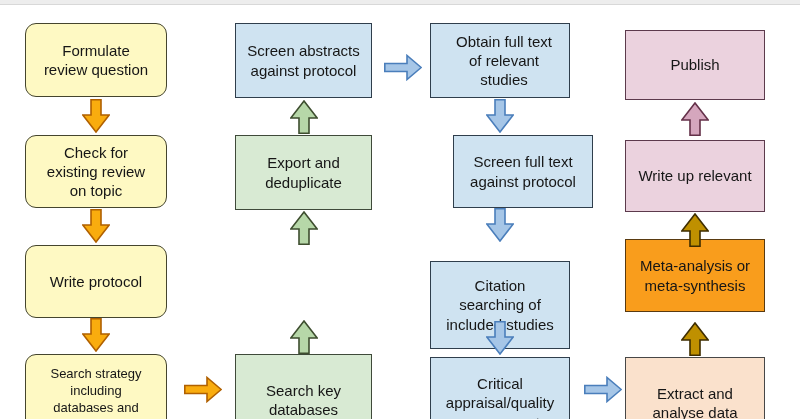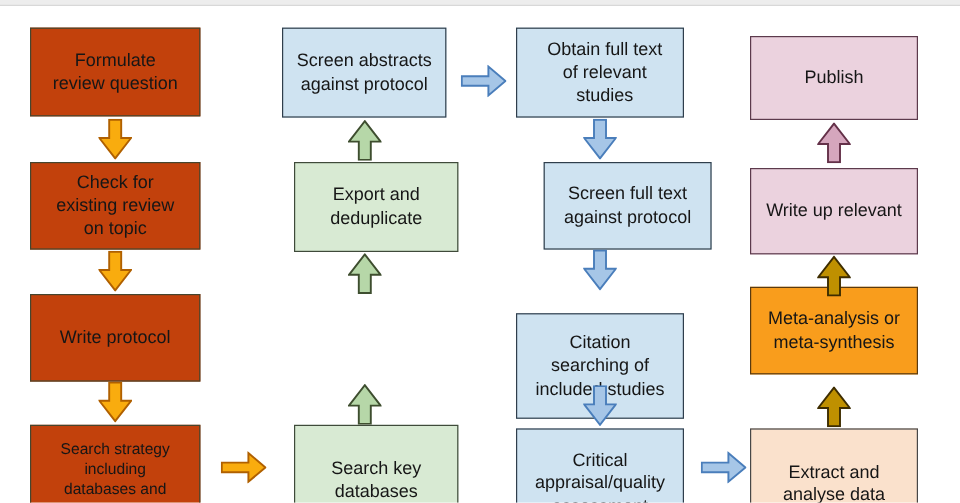--- a/index.html
+++ b/index.html
@@ -13,22 +13,22 @@
     background:#ededed; border-bottom:1px solid #d8d8d8; box-sizing:border-box;
   }
   .box {
     position:absolute; box-sizing:border-box;
     display:flex; align-items:center; justify-content:center;
     text-align:center; white-space:pre-line;
     font-size:15px; line-height:1.28; color:#161616;
     border:1.6px solid #434343; padding:2px 4px;
   }
   .small { font-size:13px; line-height:1.3; }
-  .yellow { background:#c2410c; border-color:#45452e; }
-  .green  { background:#d8ead3; border-color:#3f4a3a;margin-left:10px; }
+  .yellow { background:#fef9c3; border-color:#45452e;border-radius:11px; }
+  .green  { background:#d8ead3; border-color:#3f4a3a; }
   .blue   { background:#cfe3f1; border-color:#2f3e4c; }
   .pink   { background:#ebd2de; border-color:#5c3a4c; }
   .orange { background:#f99d1c; border-color:#593a10; }
   .peach  { background:#fae1cc; border-color:#474747; }
   .arrow { position:absolute; }
   .arrow svg { display:block; }
   .ar-gold  polygon { fill:#f9ac0e; stroke:#b06000; }
   .ar-green polygon { fill:#b6d7a8; stroke:#3e4e2f; }
   .ar-blue  polygon { fill:#a6c6e7; stroke:#4a7ebb; }
   .ar-pink  polygon { fill:#d5a6bd; stroke:#643149; }

